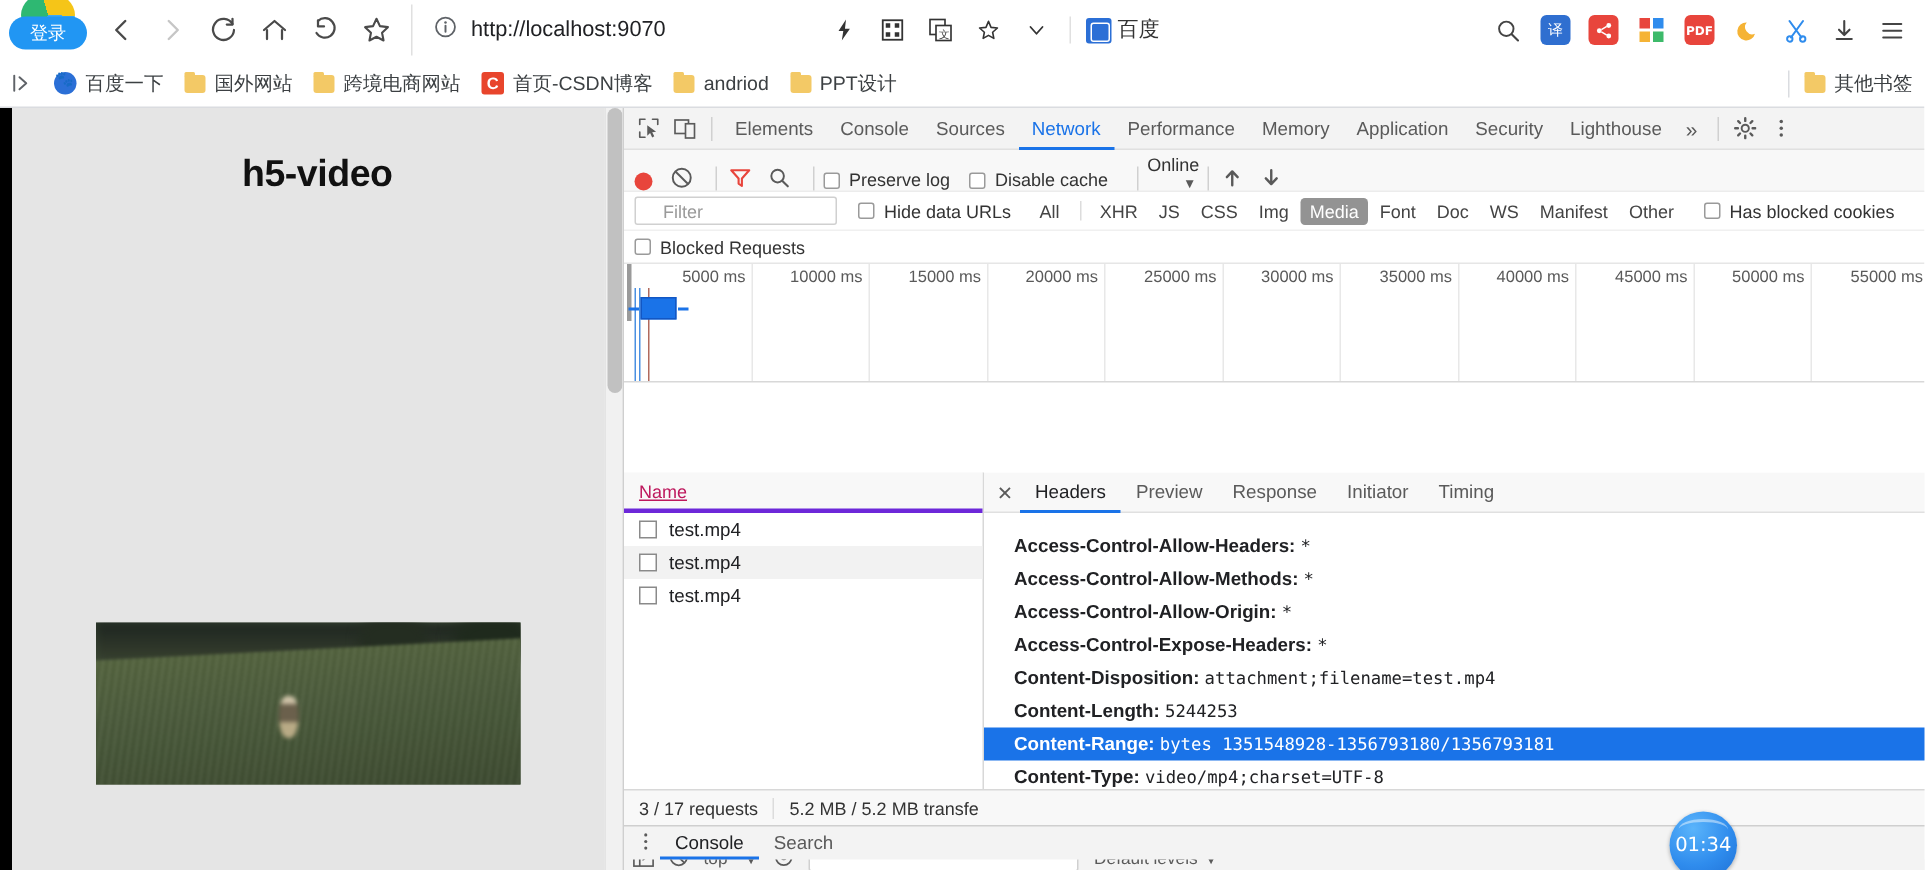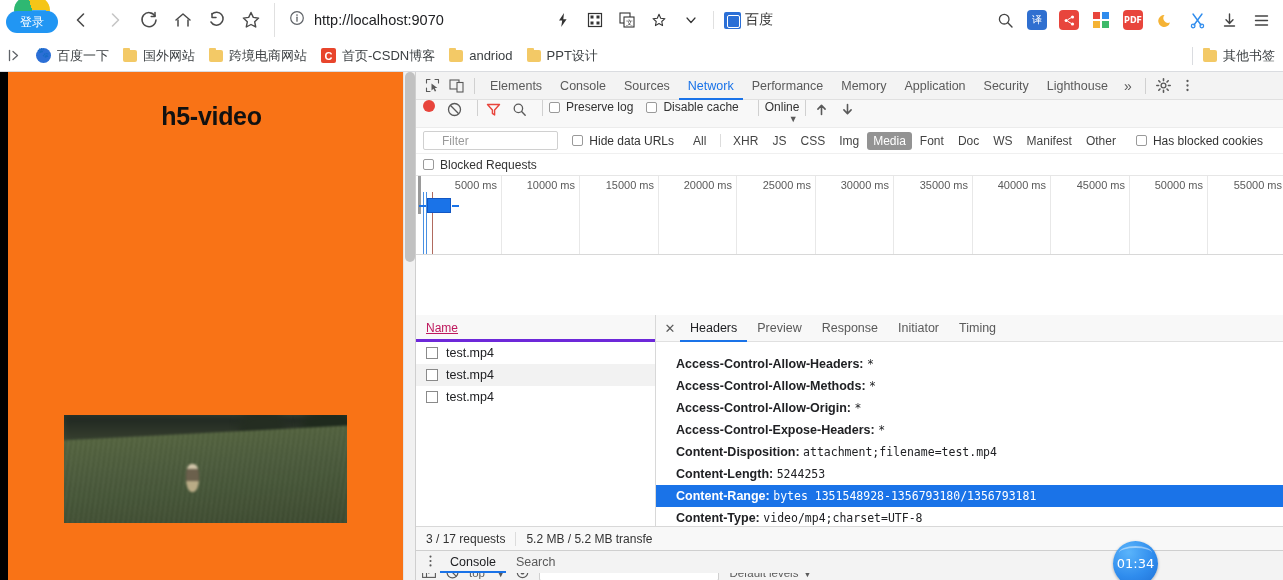--- a/index.html
+++ b/index.html
@@ -90,21 +90,21 @@
     width:15px; height:15px; background:#e8452c; color:#fff; font-size:11px; font-weight:bold;
     display:flex; align-items:center; justify-content:center; border-radius:2px; margin-right:6px;
     font-family:"Liberation Sans", sans-serif; flex:0 0 auto;
   }
   .bm-apps { width:18px; display:flex; align-items:center; color:#5f6368; margin-right:10px; flex:0 0 auto; }
   .bm-spacer { flex:1 1 auto; }
   .bm-right { display:flex; align-items:center; border-left:1px solid #dadce0; padding-left:10px; }
 
   
   .page-area {
-    position:absolute; left:0; top:72px; width:415px; height:508px; background:#f97316;
+    position:absolute; left:0; top:72px; width:415px; height:508px; background:#e5e5e5;
     border-left:8px solid #000; border-bottom:0;
   }
   .page-title {
     text-align:center; font-size:25px; font-weight:bold; color:#111; margin-top:30px;
     font-family:"Liberation Sans", sans-serif; letter-spacing:-0.3px;
   }
   .video-box {
     position:absolute; left:56px; top:343px; width:283px; height:108px;
     background:linear-gradient(170deg,#2e3a2c 0%,#43523b 25%,#4e5d42 55%,#394532 100%);
     overflow:hidden;
@@ -153,21 +153,21 @@
     height:28px; display:flex; align-items:center; border-bottom:1px solid #e0e0e0;
     background:#f3f3f3; padding:0 4px; font-size:12.5px; color:#5a5a5a;
   }
   .dt-tool-icon { width:24px; height:24px; display:flex; align-items:center; justify-content:center; color:#5a5a5a; }
   .dt-sep { width:1px; height:16px; background:#d0d0d0; margin:0 6px; }
   .dt-tab { padding:0 9px; height:28px; line-height:28px; white-space:nowrap; color:#5a5a5a; }
   .dt-tab.active { color:#1a73e8; box-shadow: inset 0 -2px 0 #1a73e8; }
   .dt-more { padding:0 7px; font-size:14px; color:#5a5a5a; }
 
   .net-toolbar {
-    height:28px; display:flex; align-items:flex-start; padding:0 7px;
+    height:28px; display:flex; align-items:flex-end; padding:0 7px;
     border-bottom:1px solid #ececec; background:#f8f8f8; font-size:12px; color:#333;
   }
   .rec-dot { width:12px; height:12px; border-radius:50%; background:#e8453c; margin-right:10px; }
   .clear-icon, .filter-icon, .search-icon2 { width:18px; height:18px; color:#5a5a5a; margin-right:8px;
       display:flex; align-items:center; justify-content:center; }
   .filter-icon { color:#e8453c; }
   .chk {
     width:11px; height:11px; border:1px solid #9a9a9a; border-radius:2px; background:#fff;
     margin-right:6px; flex:0 0 auto;
   }

